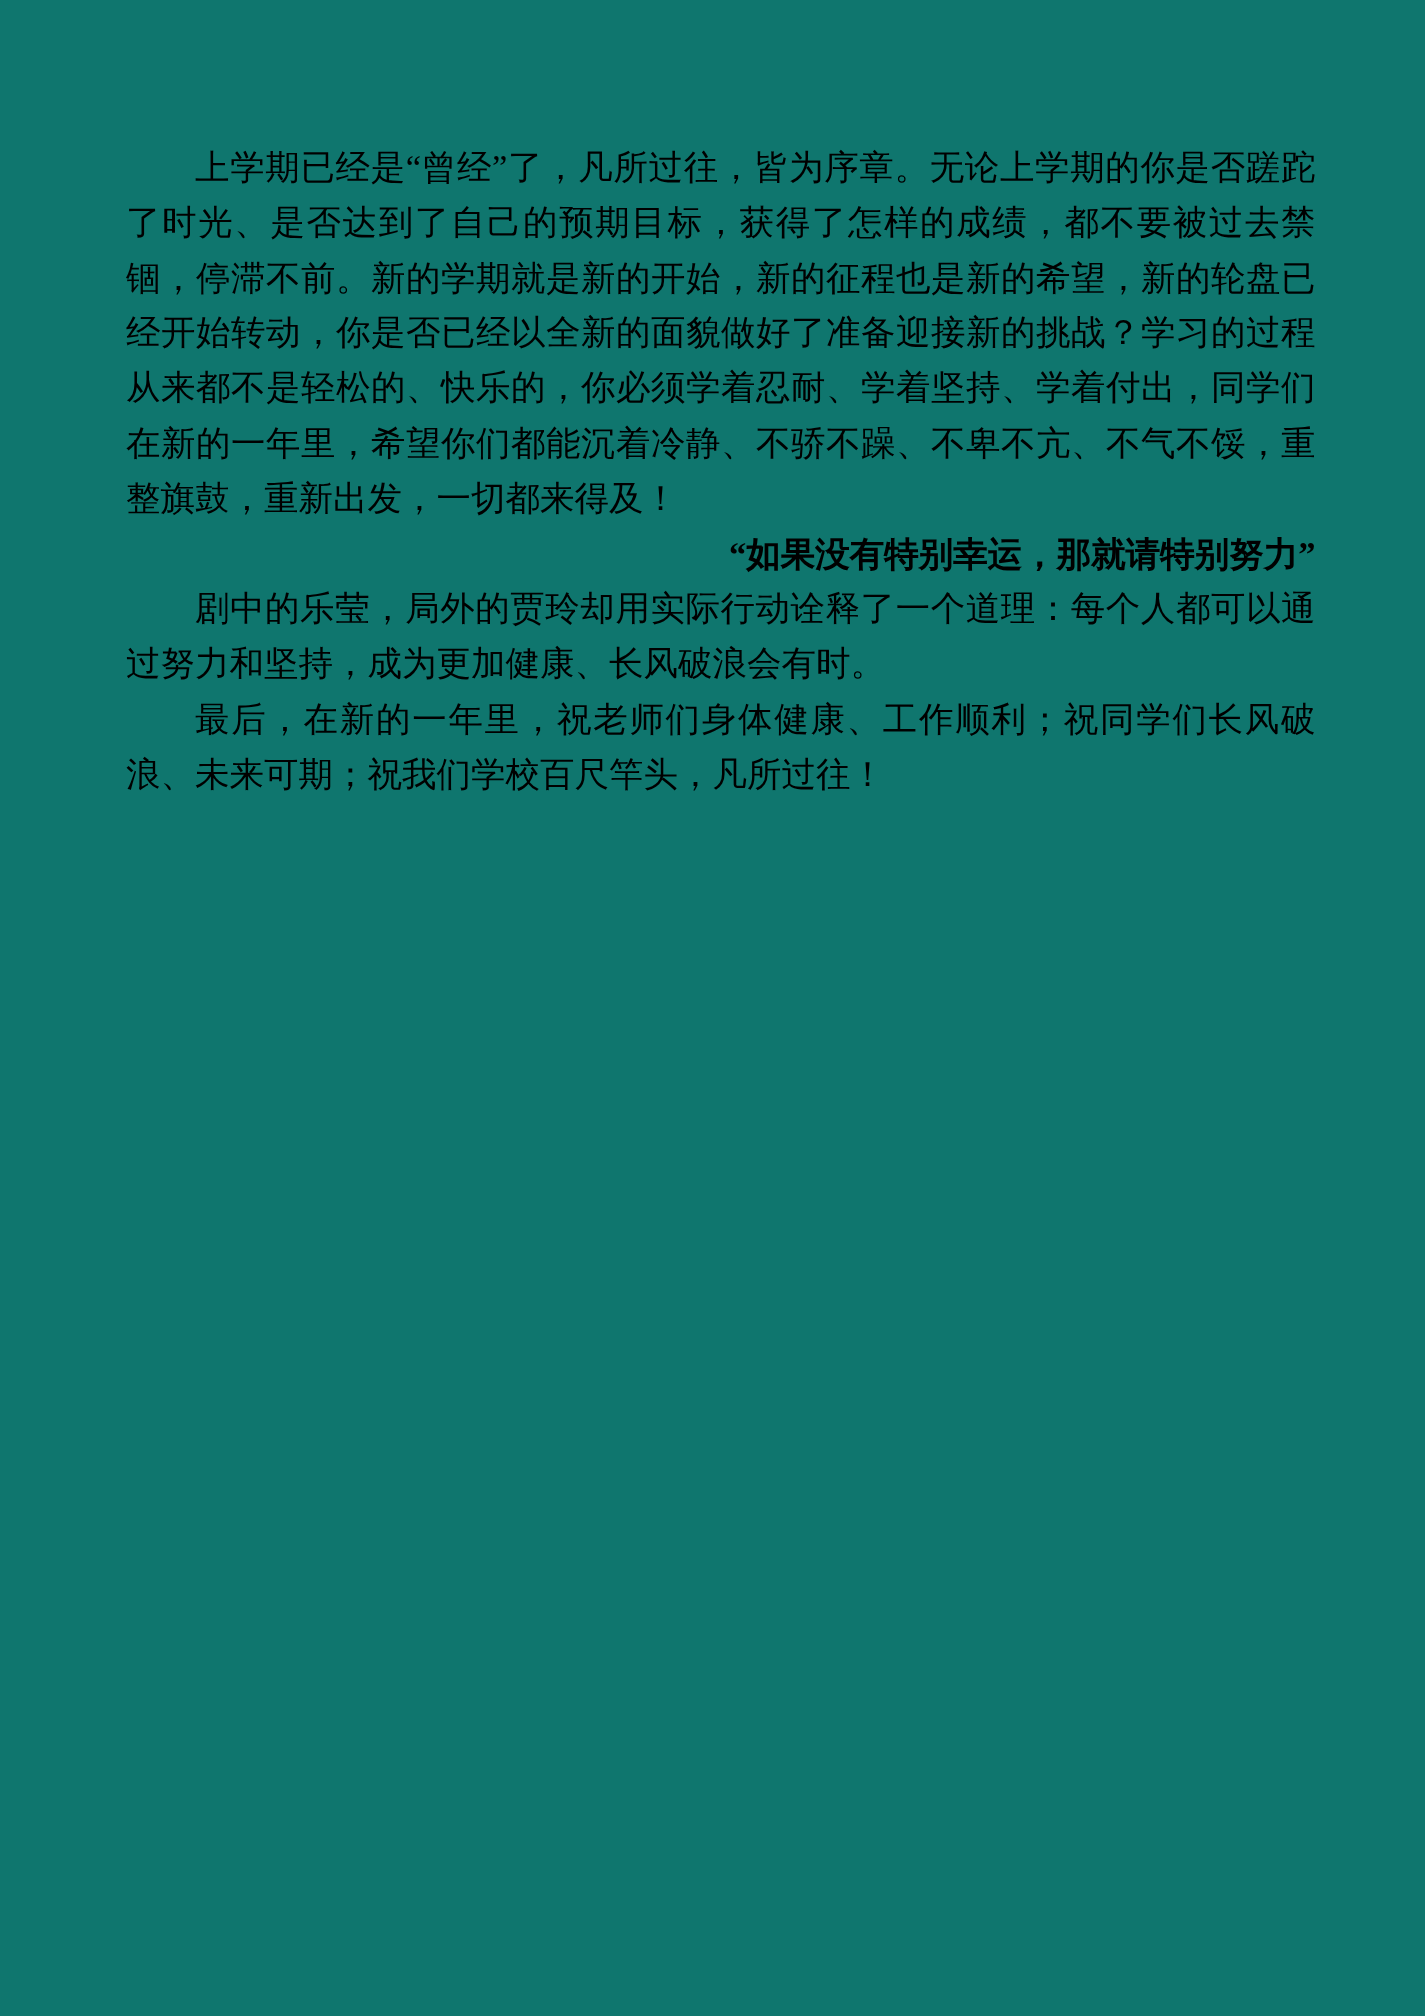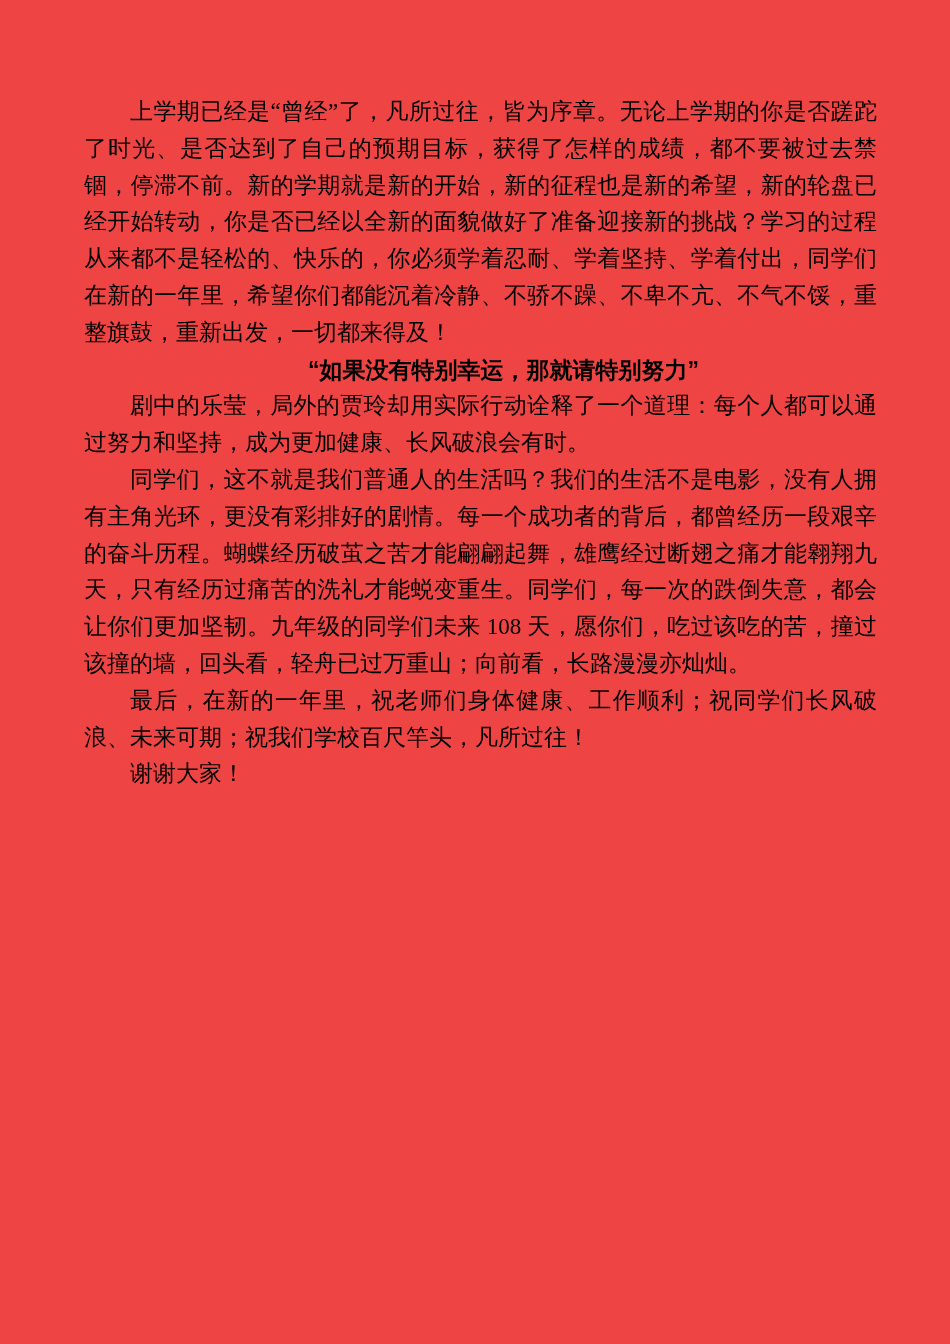--- a/index.html
+++ b/index.html
@@ -21,28 +21,26 @@
     line-height: 36.8px;
   }
   .para {
     margin: 0;
     text-indent: 2em;
     text-align: justify;
     text-justify: inter-ideograph;
     word-break: break-all;
   }
   .para.heading {
-    font-family: Liberation Sans, sans-serif;
+    font-family: Liberation Serif, serif;
     font-weight: bold;
-    text-align: center;
+    text-align: right;
   }
 </style>
 </head>
 <body>
 
-<div class="page" style="background: #ef4444; color: rgb(0, 0, 0);">
+<div class="page" style="background: #0f766e; color: rgb(0, 0, 0);">
   <p class="para">上学期已经是“曾经”了，凡所过往，皆为序章。无论上学期的你是否蹉跎了时光、是否达到了自己的预期目标，获得了怎样的成绩，都不要被过去禁锢，停滞不前。新的学期就是新的开始，新的征程也是新的希望，新的轮盘已经开始转动，你是否已经以全新的面貌做好了准备迎接新的挑战？学习的过程从来都不是轻松的、快乐的，你必须学着忍耐、学着坚持、学着付出，同学们在新的一年里，希望你们都能沉着冷静、不骄不躁、不卑不亢、不气不馁，重整旗鼓，重新出发，一切都来得及！</p>
   <p class="para heading">“如果没有特别幸运，那就请特别努力”</p>
   <p class="para">剧中的乐莹，局外的贾玲却用实际行动诠释了一个道理：每个人都可以通过努力和坚持，成为更加健康、长风破浪会有时。</p>
-  <p class="para">同学们，这不就是我们普通人的生活吗？我们的生活不是电影，没有人拥有主角光环，更没有彩排好的剧情。每一个成功者的背后，都曾经历一段艰辛的奋斗历程。蝴蝶经历破茧之苦才能翩翩起舞，雄鹰经过断翅之痛才能翱翔九天，只有经历过痛苦的洗礼才能蜕变重生。同学们，每一次的跌倒失意，都会让你们更加坚韧。九年级的同学们未来 108 天，愿你们，吃过该吃的苦，撞过该撞的墙，回头看，轻舟已过万重山；向前看，长路漫漫亦灿灿。</p>
   <p class="para">最后，在新的一年里，祝老师们身体健康、工作顺利；祝同学们长风破浪、未来可期；祝我们学校百尺竿头，凡所过往！</p>
-  <p class="para">谢谢大家！</p>
 </div>
 
 </body></html>

